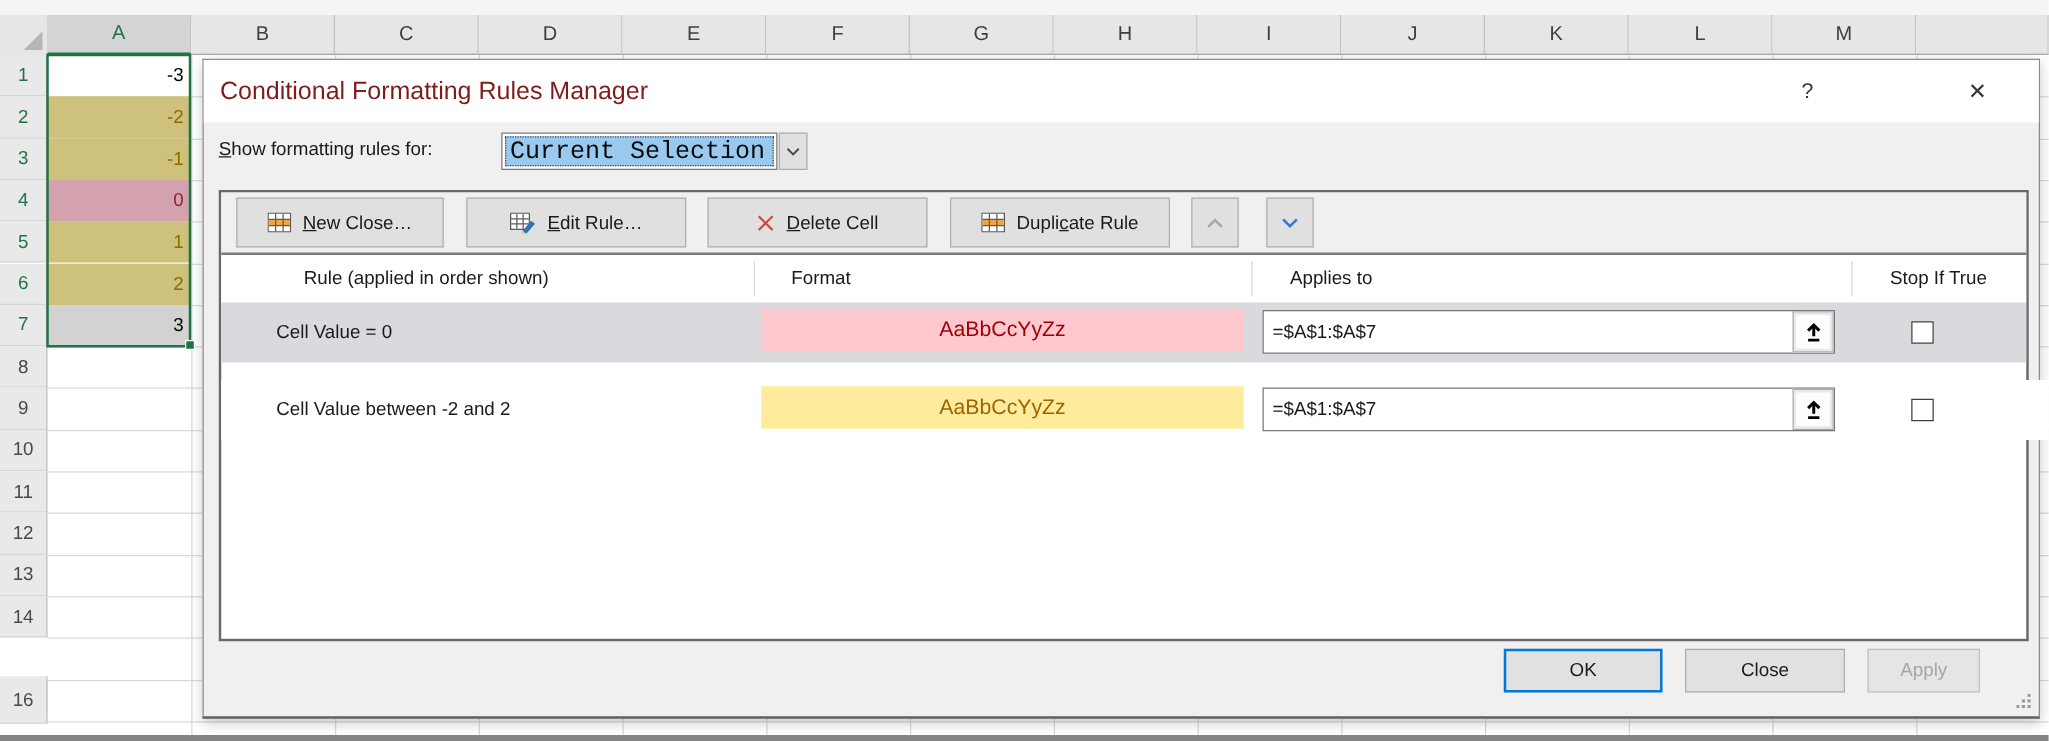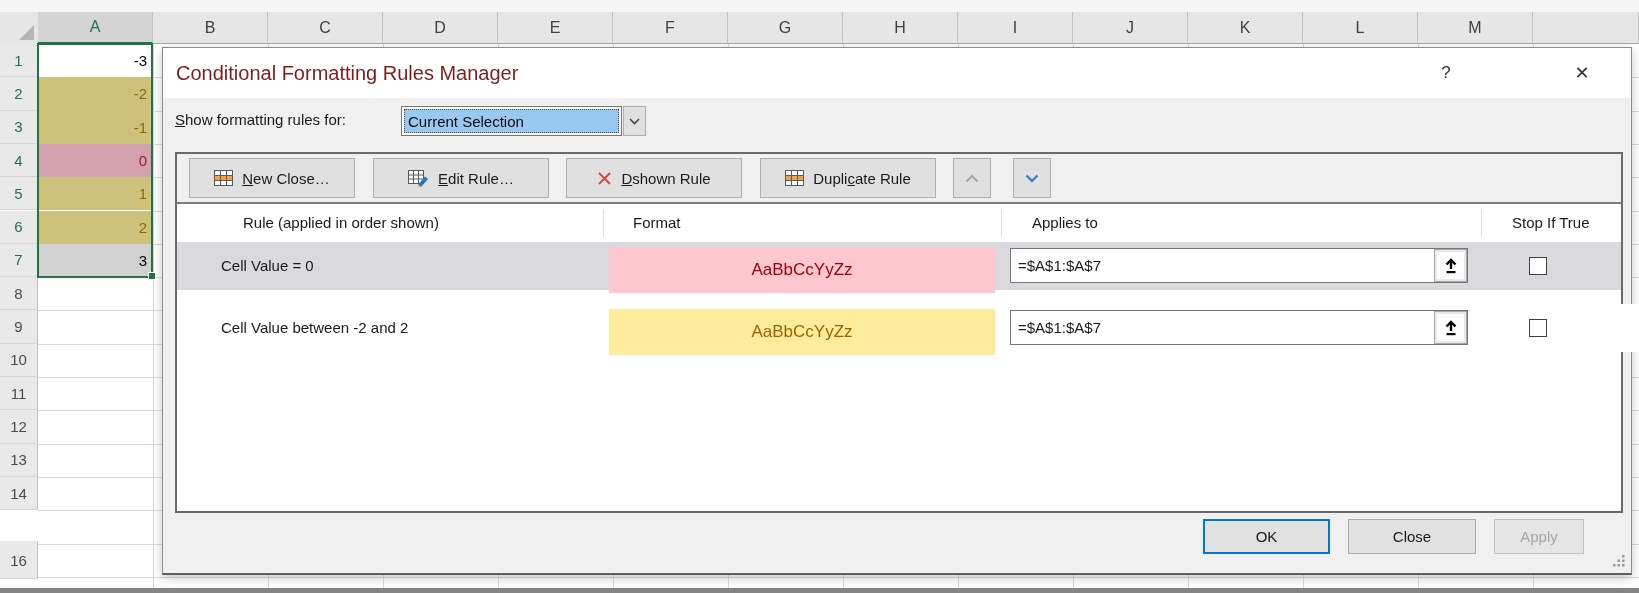--- a/index.html
+++ b/index.html
@@ -30,21 +30,21 @@
   .dlg-title{position:absolute;left:13px;top:14px;font-size:20px;color:#7f1d1d;}
   .tb-btn{position:absolute;top:11px;width:30px;height:28px;display:flex;align-items:center;justify-content:center;
     font-size:17px;color:#333;cursor:default;}
   .help-btn{left:1268px;}
   .close-btn{left:1404px;font-size:18px;}
   .show-label{position:absolute;left:12px;top:63px;font-size:15px;color:#1a1a1a;}
   .mn{text-decoration:underline;}
   .combo{position:absolute;left:238px;top:58px;width:245px;height:30px;}
   .combo-text{position:absolute;left:0;top:0;width:221px;height:30px;background:#fff;border:1px solid #767676;box-sizing:border-box;}
   .combo-sel{position:absolute;left:2px;top:2px;right:2px;bottom:2px;background:#99c9ef;outline:1px dotted #4a4a4a;outline-offset:-1px;
-    font-size:15px;color:#0a0a0a;display:flex;align-items:center;padding-left:4px;}
+    font-size:20px;color:#0a0a0a;display:flex;align-items:center;padding-left:4px;font-family:Liberation Mono, monospace;}
   .combo-arrow{position:absolute;left:222px;top:0;width:23px;height:30px;background:#e0e0e0;border:1px solid #adadad;
     box-sizing:border-box;display:flex;align-items:center;justify-content:center;}
   .frame{position:absolute;left:12px;top:104px;width:1444px;height:357px;background:#fff;border:2px solid #696969;box-sizing:content-box;}
   .toolbar{position:absolute;left:0;top:0;width:100%;height:50px;background:#f0f0f0;border-bottom:2px solid #7c7c7c;
     display:flex;align-items:center;box-sizing:border-box;}
   .t-btn{height:40px;background:#e0e0e0;border:1px solid #aeaeae;box-sizing:border-box;display:flex;align-items:center;
     justify-content:center;gap:9px;font-size:15px;color:#1a1a1a;cursor:default;}
   .t-new{width:166px;margin-left:12px;}
   .t-edit{width:176px;margin-left:18px;}
   .t-del{width:176px;margin-left:17px;}
@@ -52,21 +52,21 @@
   .t-up{width:38px;margin-left:17px;}
   .t-down{width:38px;margin-left:22px;}
   .list-head{position:absolute;left:0;top:50px;width:100%;height:38px;background:#fff;}
   .list-head span{position:absolute;top:0;line-height:38px;font-size:15px;color:#1a1a1a;white-space:nowrap;margin-left:22px;}
   .hd-rule{left:44px;} .hd-format{left:434px;} .hd-applies{left:833px;} .hd-stop{left:1313px;}
   .hd-sep{position:absolute;top:5px;bottom:5px;width:1px;background:#dcdcdc;}
   .rule-row{position:absolute;left:0;width:100%;height:48px;}
   .row-0{top:88px;background:#d9d9de;}
   .row-1{top:150px;background:#fff;padding-left:29px;}
   .rule-text{position:absolute;left:44px;top:0;line-height:48px;font-size:15px;color:#1a1a1a;white-space:nowrap;}
-  .swatch{position:absolute;left:432px;top:5px;width:386px;height:46px;display:flex;align-items:center;justify-content:center;
+  .swatch{position:absolute;left:432px;top:5px;width:386px;height:34px;display:flex;align-items:center;justify-content:center;
     font-size:17px;}
   .applies-wrap{position:absolute;left:833px;top:6px;width:458px;height:35px;background:#fff;border:1px solid #767676;box-sizing:border-box;}
   .applies-input{position:absolute;left:0;top:0;right:34px;bottom:0;border:0;outline:none;font-size:15px;
     font-family:"Liberation Sans","DejaVu Sans",sans-serif;padding:0 0 0 7px;color:#1a1a1a;background:transparent;}
   .picker-btn{position:absolute;right:0;top:0;width:33px;height:33px;background:#fdfdfd;border:1px solid #a8a8a8;
     box-sizing:border-box;display:flex;align-items:center;justify-content:center;box-shadow:inset 0 0 0 2px #e9e9e9;}
   .stop-check{position:absolute;left:1352px;top:15px;width:18px;height:18px;background:#fff;border:1px solid #404040;box-sizing:border-box;}
   .foot-btn{position:absolute;top:471px;height:35px;background:#e1e1e1;border:1px solid #adadad;box-sizing:border-box;
     display:flex;align-items:center;justify-content:center;font-size:15px;color:#1a1a1a;cursor:default;}
   .btn-ok{left:1040px;width:127px;border:2px solid #0078d7;}
@@ -191,21 +191,21 @@
             <path d="M5.5 1v12M10.5 1v12M1 5h14M1 9h14" stroke="#5a5a5a" stroke-width="1" fill="none"></path>
             <path d="M10 14.5 L17 6.5 L20 9 L13 17 Z" fill="#2e75b6"></path>
             <path d="M10 14.5 L13 17 L9.5 17.5 Z" fill="#f2c063"></path>
             </svg>
           <span><span class="mn">E</span><span>dit Rule…</span></span>
         </div>
         <div class="t-btn t-del">
           <svg width="15" height="15" viewBox="0 0 15 15">
             <path d="M2 2 L13 13 M13 2 L2 13" stroke="#d4453c" stroke-width="1.8" fill="none"></path>
             </svg>
-          <span><span class="mn">D</span><span>shown Rule</span></span>
+          <span><span class="mn">D</span><span>elete Cell</span></span>
         </div>
         <div class="t-btn t-dup">
           <svg width="19" height="16" viewBox="0 0 19 16">
             <rect x="0.5" y="0.5" width="18" height="15" fill="#fff" stroke="#5a5a5a"></rect>
             <rect x="1" y="6" width="17" height="4" fill="#f0a63c"></rect>
             <path d="M6.5 1v14M12.5 1v14M1 5.5h17M1 10.5h17" stroke="#5a5a5a" stroke-width="1" fill="none"></path>
             </svg>
           <span><span>Dupli</span><span class="mn">c</span><span>ate Rule</span></span>
         </div>
         <div class="t-btn t-up">

